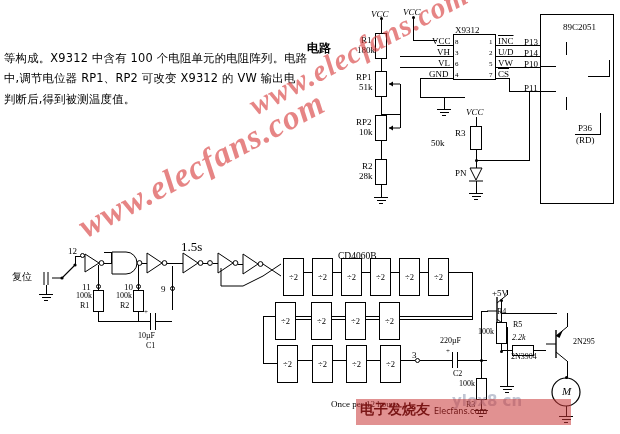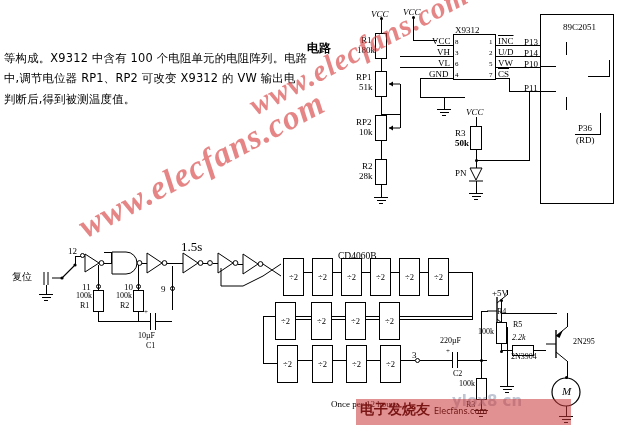--- a/index.html
+++ b/index.html
@@ -215,21 +215,21 @@
   <div class="wire wv" style="left:566px;top:42px;height:13px;"></div>
   <div class="wire wv" style="left:566px;top:97px;height:13px;"></div>
   <div class="wire wh" style="left:540px;top:66px;width:16px;"></div>
   <div class="wire wh" style="left:540px;top:91px;width:16px;"></div>
   <div class="wire wv" style="left:540px;top:45px;height:46px;"></div>
 
   <div class="lbl it" style="left:466px;top:107px;">VCC</div>
   <div class="wire wv" style="left:476px;top:117px;height:9px;"></div>
   <div class="res" style="left:470px;top:126px;width:12px;height:24px;"></div>
   <div class="lbl" style="left:455px;top:128px;">R3</div>
-  <div class="lbl" style="left:455px;top:138px;font-weight:bold;">50k</div>
+  <div class="lbl" style="left:431px;top:138px;">50k</div>
   <div class="wire wv" style="left:476px;top:150px;height:18px;"></div>
   <div class="node" style="left:475px;top:159px;"></div>
   <div class="wire wh" style="left:476px;top:160px;width:54px;"></div>
   <div class="wire wv" style="left:529px;top:91px;height:70px;"></div>
   <div class="lbl" style="left:455px;top:168px;">PN</div>
   <div class="wire wv" style="left:476px;top:181px;height:12px;"></div>
   <div class="gnd" style="left:469px;top:193px;">
       <i></i>
       <i></i>
       <i></i>

